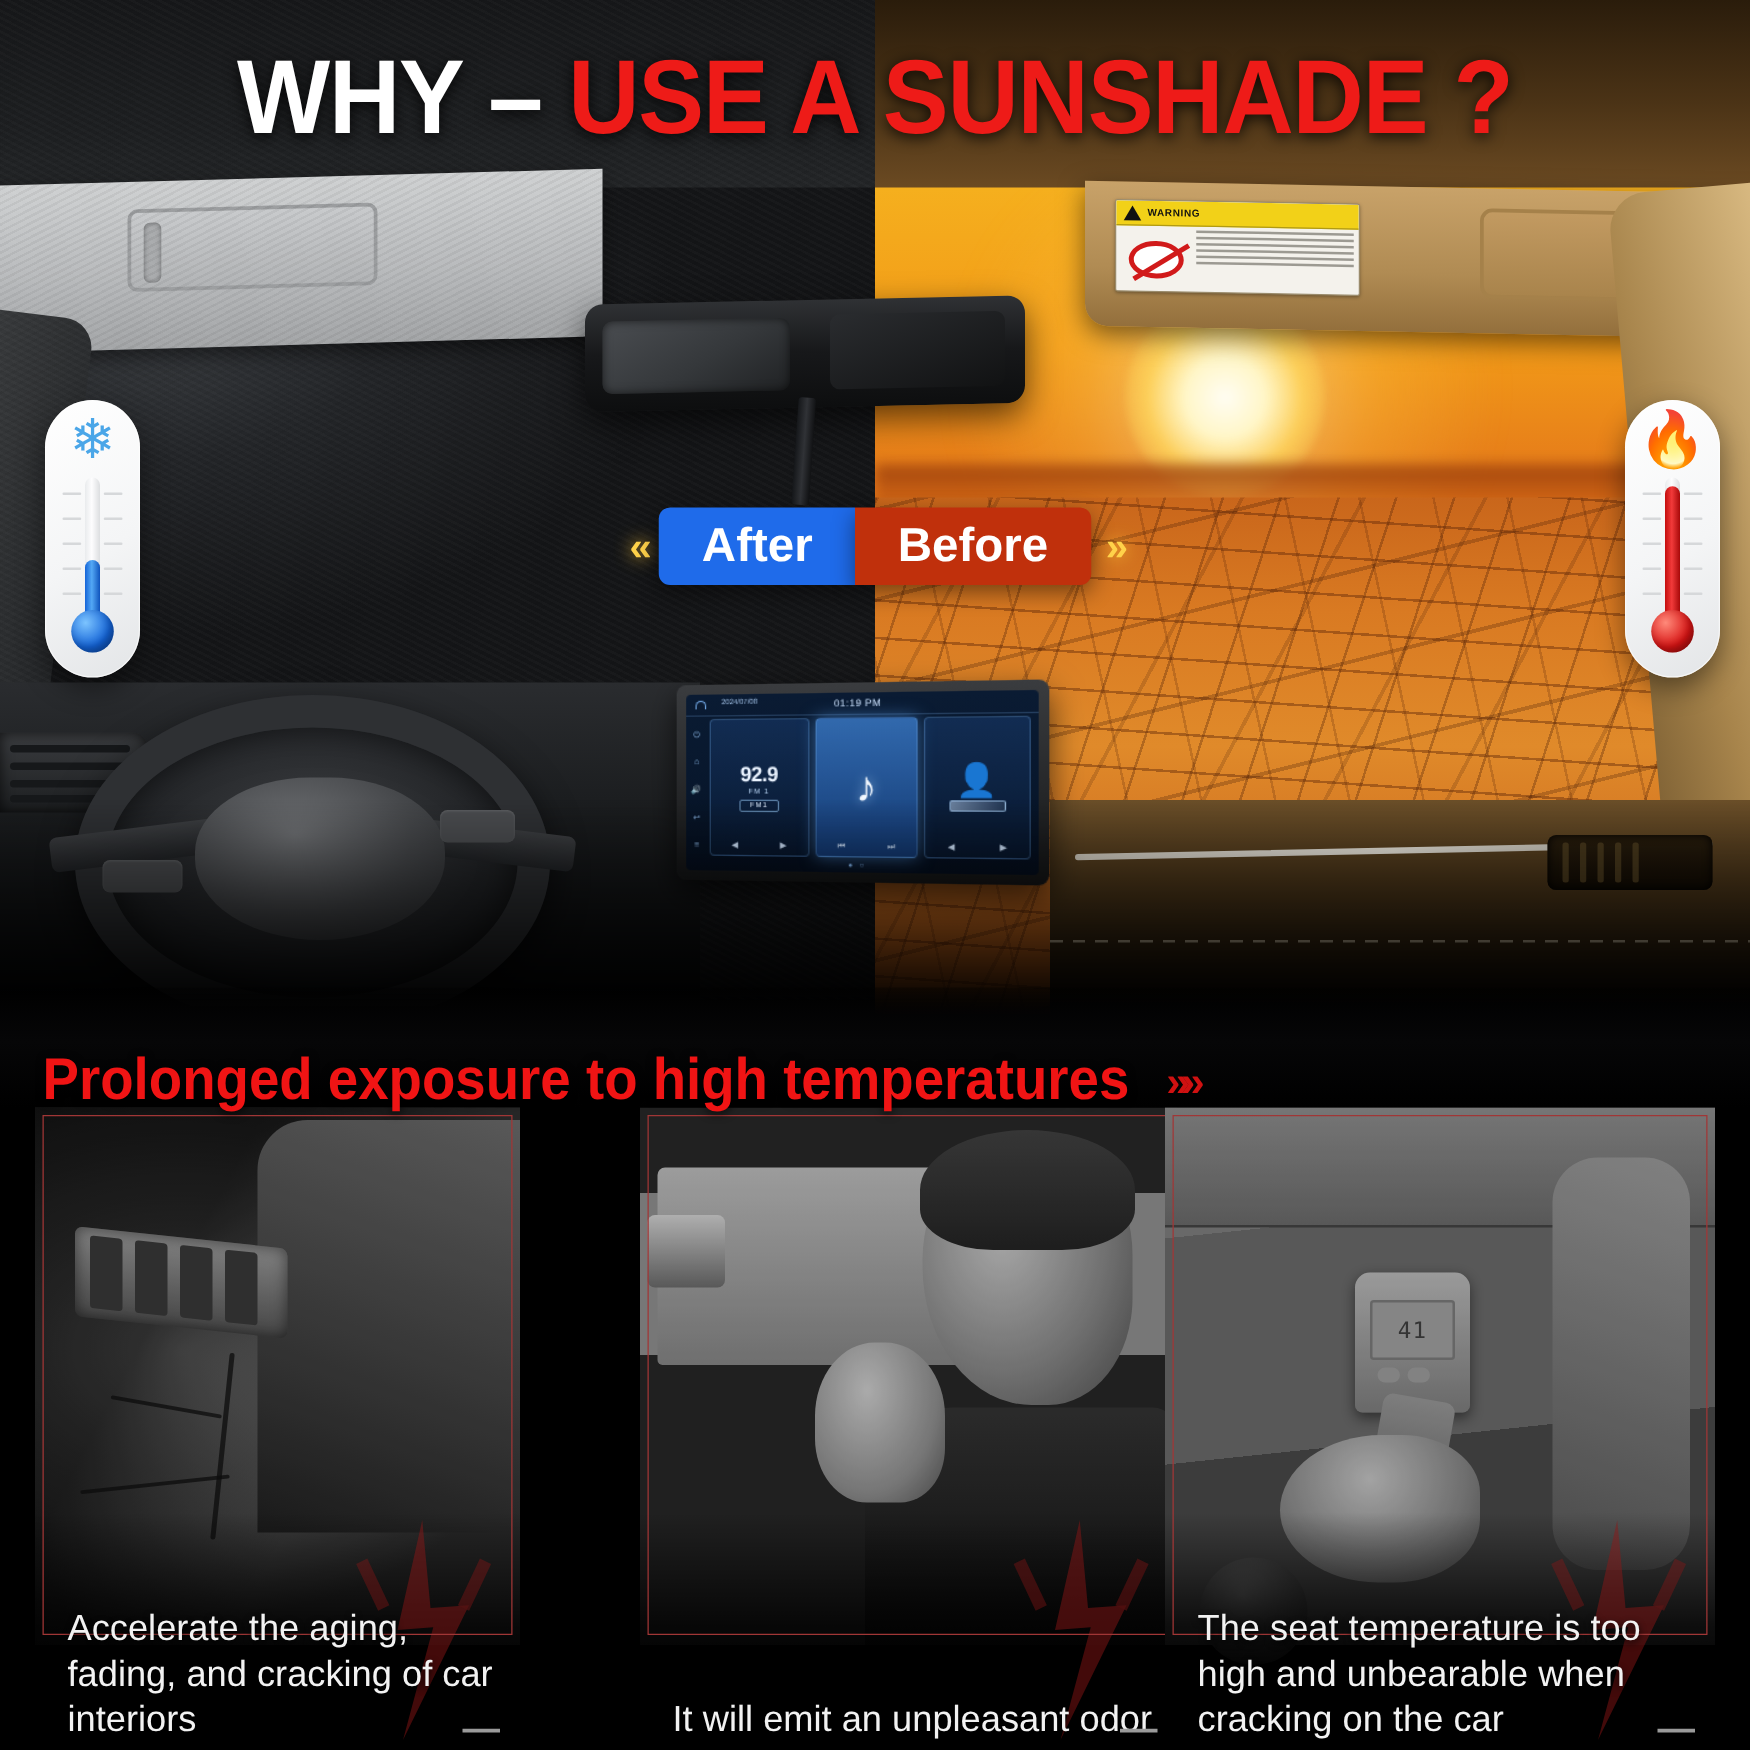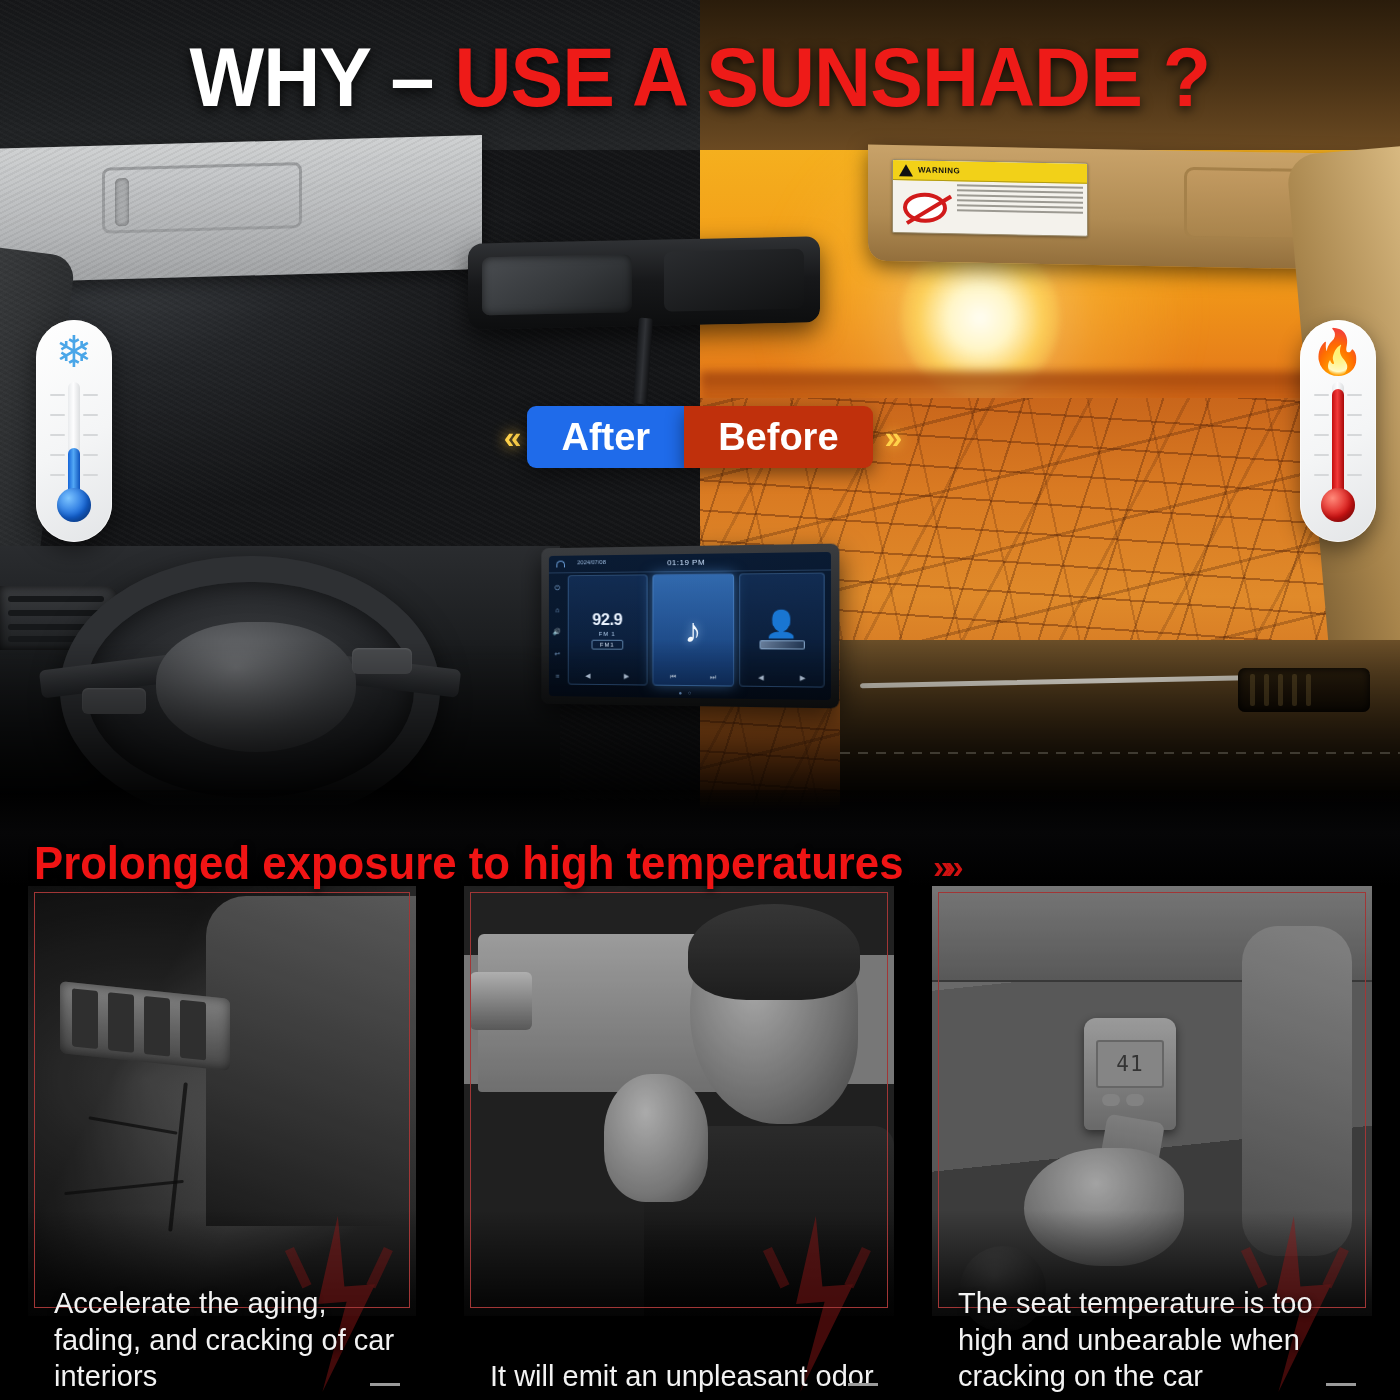--- a/index.html
+++ b/index.html
@@ -357,21 +357,21 @@
     color:#f01414; font-weight:bold; font-size:47px; line-height:1;
     transform:scaleX(.93); transform-origin:left center; white-space:nowrap;
     text-shadow:0 2px 8px rgba(0,0,0,.8);
   }
   .mid-head .arrows{ color:#cf1111; font-size:34px; font-weight:bold; letter-spacing:-7px; margin-left:-52px; }
 
   
   .panels{ position:absolute; left:0; top:886px; width:1400px; height:514px; }
   .panel{ position:absolute; top:0; height:514px; overflow:hidden; background:#000; }
   .p1{ left:28px; width:388px; }
-  .p2{ left:464px; width:430px;padding-left:48px; }
+  .p2{ left:512px; width:430px;padding-left:48px; }
   .p3{ left:932px; width:440px; }
   .photo{
     position:absolute; left:0; top:0; width:100%; height:430px;
     filter:grayscale(1) contrast(1.05) brightness(.82);
   }
   .photo.dash{
     background:
       linear-gradient(118deg, rgba(0,0,0,.55) 0 30%, rgba(255,255,255,0) 62%),
       radial-gradient(ellipse 300px 220px at 30% 45%, #8d8f91 0%, #5c5e60 45%, #303233 100%),
       linear-gradient(200deg,#7a7c7e,#2e3031);
@@ -446,21 +446,21 @@
     position:absolute; left:152px; top:132px; width:92px; height:112px;
     background:linear-gradient(180deg,#b7b9bb,#7e8082);
     border-radius:12px 12px 6px 6px;
     box-shadow:0 4px 10px rgba(0,0,0,.45);
   }
   .photo.seatshot .gun-screen{
     position:absolute; left:12px; top:22px; width:68px; height:48px;
     background:#9fa1a0; border:2px solid #7b7d7f; border-radius:3px;
     display:flex; align-items:center; justify-content:center;
   }
-  .gun-temp{ font-family:"DejaVu Sans Mono", monospace; font-size:21px; color:#14532d; letter-spacing:1px; }
+  .gun-temp{ font-family:"DejaVu Sans Mono", monospace; font-size:18px; color:#14532d; letter-spacing:1px; }
   .photo.seatshot .gun-btns{ position:absolute; left:18px; top:76px; display:flex; gap:6px; }
   .photo.seatshot .gun-btns i{ width:18px;height:12px;border-radius:7px;background:#9b9d9f; display:block; }
   .photo.seatshot .grip{
     position:absolute; left:168px; top:232px; width:58px; height:86px;
     background:linear-gradient(180deg,#96989a,#6c6e70); border-radius:8px; transform:rotate(10deg);
   }
   .photo.seatshot .fingers{
     position:absolute; left:92px; top:262px; width:160px; height:118px;
     background:radial-gradient(ellipse at 45% 30%, #cbc4ba, #8e8token);
     background:radial-gradient(ellipse at 45% 30%, #c9c2b8, #8c857c 62%, #5d5850);

